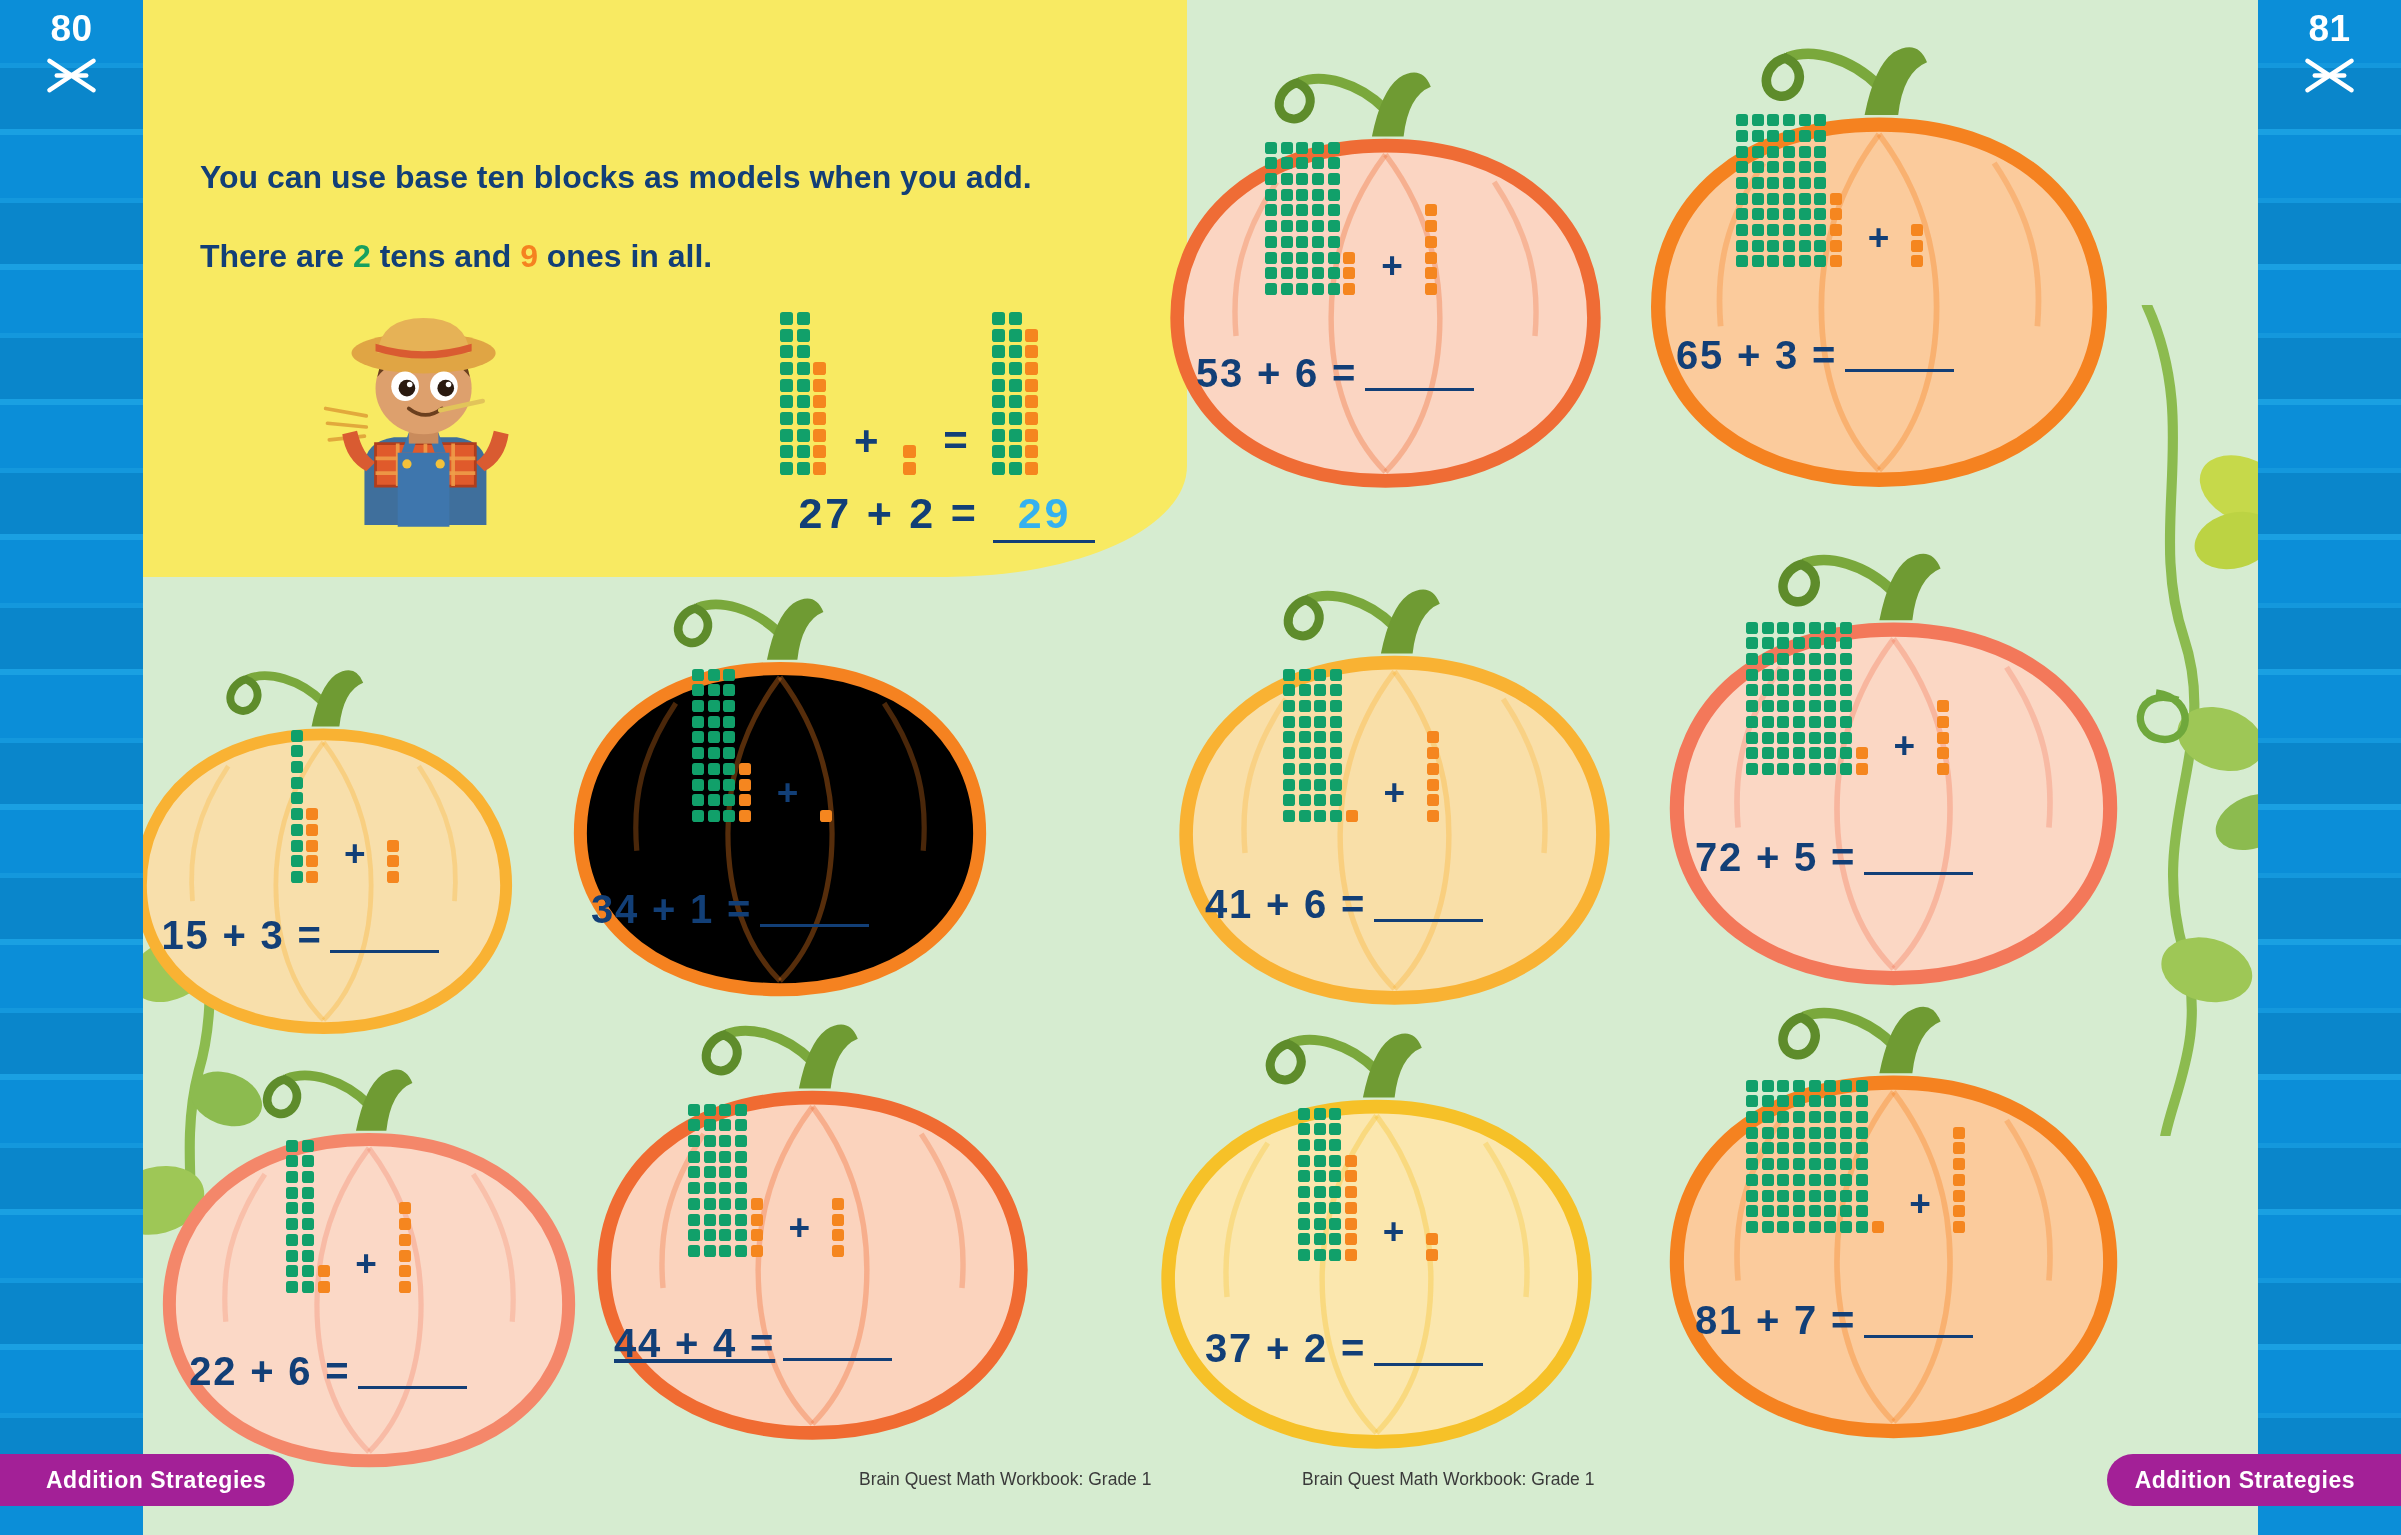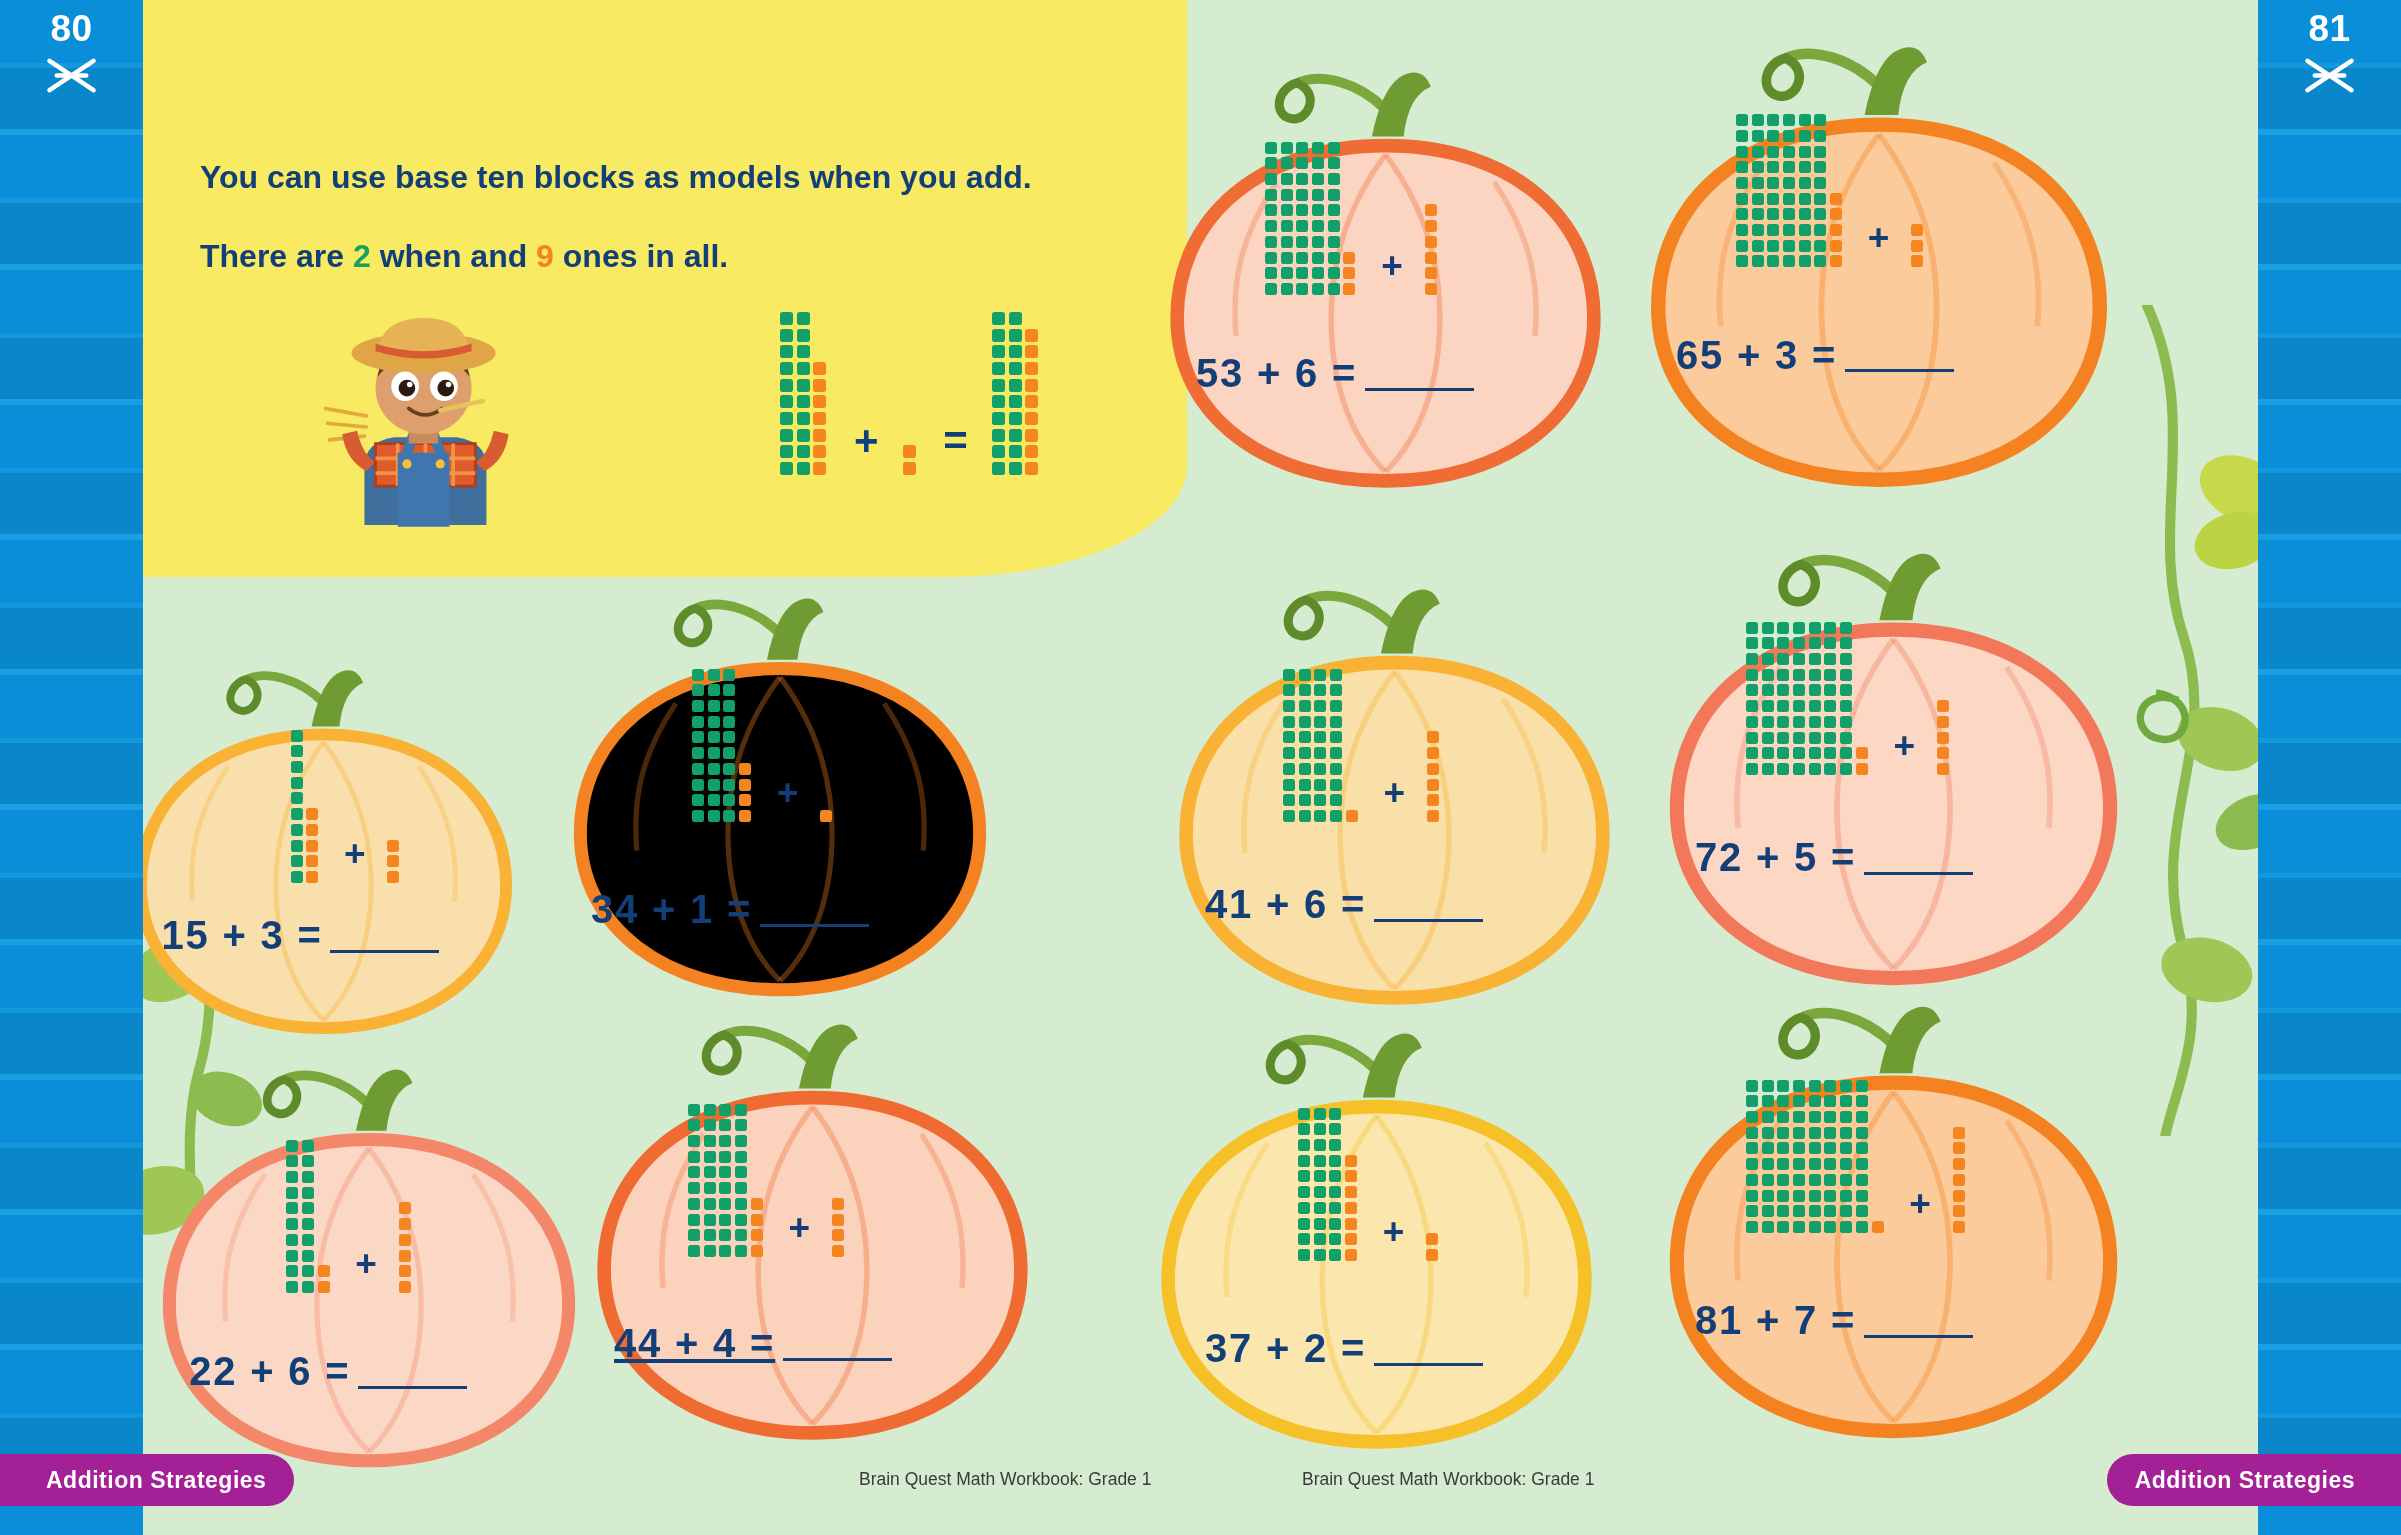--- a/index.html
+++ b/index.html
@@ -200,21 +200,21 @@
     <ellipse cx="245" cy="255" rx="44" ry="30" fill="#bcd343" transform="rotate(-15 245 255)"></ellipse>
     <ellipse cx="230" cy="470" rx="48" ry="33" fill="#9ec756" transform="rotate(18 230 470)"></ellipse>
     <ellipse cx="265" cy="560" rx="42" ry="28" fill="#8cbb4f" transform="rotate(-22 265 560)"></ellipse>
     <ellipse cx="215" cy="720" rx="50" ry="34" fill="#9ec756" transform="rotate(14 215 720)"></ellipse>
     <path d="M160 420 c45 6 38 56 4 50 s-26 -58 20 -42" stroke="#6fa83c" stroke-width="8" fill="none"></path>
   </svg>
 
   <div class="yellow-panel">
     <div class="lead">You can use base ten blocks as models when you add.</div>
     <div class="sumline">
-      <span>There are </span><span class="tens">2</span><span> when and </span><span class="ones">9</span><span> ones in all.</span>
+      <span>There are </span><span class="tens">2</span><span> tens and </span><span class="ones">9</span><span> ones in all.</span>
     </div>
 
     <svg class="farmer" viewBox="0 0 250 250">
 
       <path d="M18 112 L62 120 M20 128 L62 132 M22 146 L60 142" stroke="#e2a93c" stroke-width="4" stroke-linecap="round"></path>
 
       <path d="M60 238 L60 175 Q60 148 92 143 L160 143 Q192 148 192 175 L192 238 Z" fill="#3f6f9c"></path>
       <path d="M62 180 Q40 168 36 140 L52 136 Q58 162 72 170 Z" fill="#d95b31"></path>
       <path d="M190 180 Q212 168 216 140 L200 136 Q194 162 180 170 Z" fill="#d95b31"></path>
 
@@ -327,20 +327,24 @@
               <div class="cell" style="width: 13px; height: 13px; background: rgb(245, 134, 31); margin-top: 3.7px;"></div>
               <div class="cell" style="width: 13px; height: 13px; background: rgb(245, 134, 31); margin-top: 3.7px;"></div>
               <div class="cell" style="width: 13px; height: 13px; background: rgb(245, 134, 31); margin-top: 3.7px;"></div>
               <div class="cell" style="width: 13px; height: 13px; background: rgb(245, 134, 31); margin-top: 3.7px;"></div>
               <div class="cell" style="width: 13px; height: 13px; background: rgb(245, 134, 31); margin-top: 3.7px;"></div>
               <div class="cell" style="width: 13px; height: 13px; background: rgb(245, 134, 31); margin-top: 3.7px;"></div>
               <div class="cell" style="width: 13px; height: 13px; background: rgb(245, 134, 31); margin-top: 3.7px;"></div>
               <div class="cell" style="width: 13px; height: 13px; background: rgb(245, 134, 31); margin-top: 3.7px;"></div>
             </div>
           </div>
+      </div>
+      <div class="ex-eq">
+        <span>27  +  2  =</span>
+        <span class="answer">29</span>
       </div>
     </div>
   </div>
 
 
   <div class="pumpkin" style="left:-18.5px; top:647px; width:397px; height:369px;">
       <svg class="pk-svg" viewBox="0 0 100 100" preserveAspectRatio="none">
     <path d="M50 14 C44 8 36 6 31 8" stroke="#7aa83c" stroke-width="2.2" fill="none"></path>
     <path d="M31 8 c-5 1 -6 7 -2 8 s7 -6 1 -8" stroke="#5e8c2b" stroke-width="2" fill="none"></path>
     <path d="M47 20 q2 -10 6 -13 q5 -3 7 2 q-5 2 -6 11 z" fill="#6f9b33"></path>

